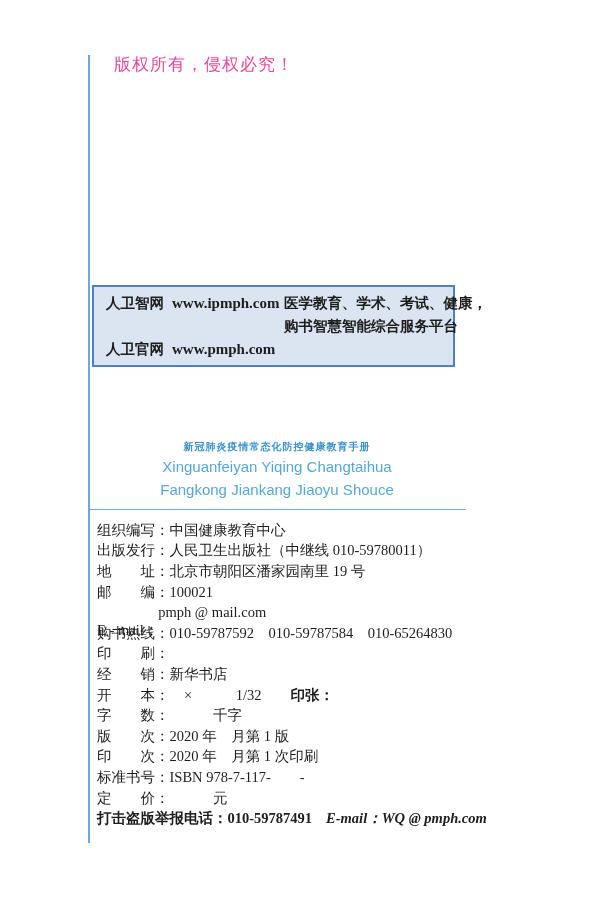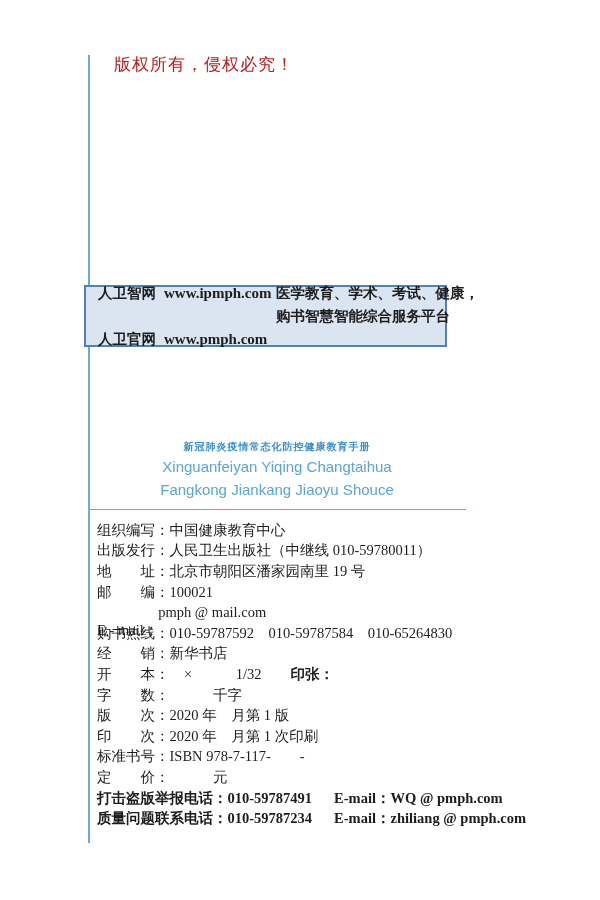--- a/index.html
+++ b/index.html
@@ -29,28 +29,28 @@
     width: 2px;
     height: 788px;
     background: var(--rule-blue);
   }
   .copyright {
     position: absolute;
     left: 114px;
     top: 53px;
     font-size: 17px;
     letter-spacing: 1px;
-    color: #b91c1c;
+    color: #ec4899;
   }
   .infobox {
     position: absolute;
-    left: 84px;
+    left: 92px;
     top: 285px;
     width: 363px;
-    height: 62px;
+    height: 82px;
     background: var(--light-blue-bg);
     border: 2px solid var(--accent-blue);
     display: grid;
     grid-template-columns: 66px 112px auto;
     align-content: center;
     padding-left: 12px;
     font-weight: bold;
     font-size: 14.5px;
   }
   .infobox span { line-height: 23px; white-space: nowrap; }
@@ -94,21 +94,21 @@
     height: 20.6px;
     font-size: 14.5px;
     white-space: pre;
   }
   .c-label { font-weight: normal; }
   .c-label.serif-label { font-family: "Liberation Serif", serif; margin-top: 36px; }
   .c-value { font-family: "Liberation Serif", serif; }
   .c-label2 { font-weight: bold; }
   .footer-row { font-weight: bold; }
   .f-phone { font-family: "Liberation Serif", serif; margin-left: 0; text-align: center; }
-  .f-email { font-family: "Liberation Serif", serif; margin-left: 22px; }
+  .f-email { font-family: "Liberation Serif", serif; margin-left: 14px; font-style: italic; }
 </style>
 </head>
 <body>
 
 <div class="page">
 
   <div class="vline"></div>
 
   <div class="copyright">版权所有，侵权必究！</div>
 
@@ -137,33 +137,33 @@
   <div class="colophon-row"><span class="c-label">出版发行：</span><span class="c-value">人民卫生出版社（中继线 010-59780011）</span><span class="c-label2"></span></div>
 
   <div class="colophon-row"><span class="c-label">地　　址：</span><span class="c-value">北京市朝阳区潘家园南里 19 号</span><span class="c-label2"></span></div>
 
   <div class="colophon-row"><span class="c-label">邮　　编：</span><span class="c-value">100021</span><span class="c-label2"></span></div>
 
   <div class="colophon-row"><span class="c-label serif-label">E - mail：</span><span class="c-value">pmph @ mail.com</span><span class="c-label2"></span></div>
 
   <div class="colophon-row"><span class="c-label">购书热线：</span><span class="c-value">010-59787592　010-59787584　010-65264830</span><span class="c-label2"></span></div>
 
+  <div class="colophon-row"><span class="c-label">印　　刷：</span><span class="c-value"></span><span class="c-label2"></span></div>
 
   <div class="colophon-row"><span class="c-label">经　　销：</span><span class="c-value">新华书店</span><span class="c-label2"></span></div>
 
   <div class="colophon-row"><span class="c-label">开　　本：</span><span class="c-value">　×　　　1/32</span><span class="c-label2">　　印张：</span></div>
 
   <div class="colophon-row"><span class="c-label">字　　数：</span><span class="c-value">　　　千字</span><span class="c-label2"></span></div>
 
   <div class="colophon-row"><span class="c-label">版　　次：</span><span class="c-value">2020 年　月第 1 版</span><span class="c-label2"></span></div>
 
   <div class="colophon-row"><span class="c-label">印　　次：</span><span class="c-value">2020 年　月第 1 次印刷</span><span class="c-label2"></span></div>
 
   <div class="colophon-row"><span class="c-label">标准书号：</span><span class="c-value">ISBN 978-7-117-　　-</span><span class="c-label2"></span></div>
 
   <div class="colophon-row"><span class="c-label">定　　价：</span><span class="c-value">　　　元</span><span class="c-label2"></span></div>
 
   <div class="footer-row"><span class="f-label">打击盗版举报电话：</span><span class="f-phone">010-59787491</span><span class="f-email">E-mail：WQ @ pmph.com</span></div>
 
-  <div class="footer-row"><span class="f-label">质量问题联系电话：</span><span class="f-phone">010-59787234</span><span class="f-email">E-mail：zhiliang @ pmph.com</span></div>
 </div>
 
 </div>
 
 </body></html>

